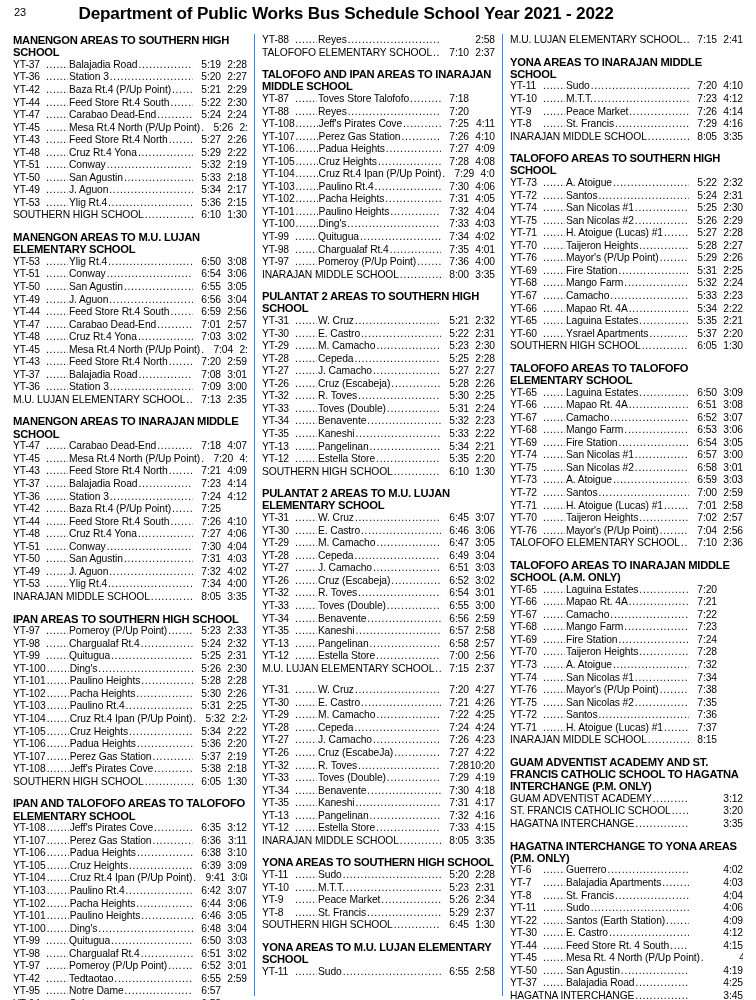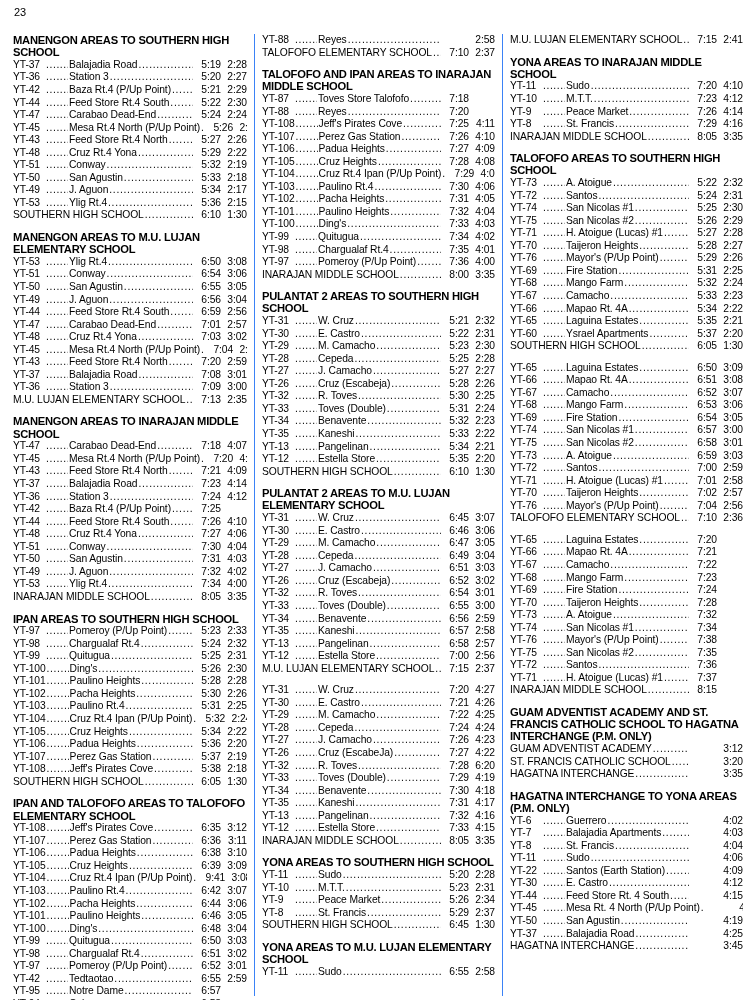--- a/index.html
+++ b/index.html
@@ -43,20 +43,21 @@
     font-weight: bold;
     letter-spacing: -0.2px;
     font-family: "Liberation Sans", sans-serif;
   }
   .columns {
     display: flex;
     width: 756px;
     height: 962px;
     padding: 0 6px 0 6px;
     box-sizing: border-box;
+    justify-content: center;
   }
   .col {
     width: 33.333%;
     box-sizing: border-box;
     padding: 0 7px;
     position: relative;
   }
   .col + .col {
     border-left: 1px solid #3b82f6;
   }
@@ -128,20 +129,21 @@
   .row.school .t2 {
     width: 26px;
   }
 </style>
 </head>
 <body>
 
 <div class="page">
   <div class="masthead">
     <div class="page-number">23</div>
+    <div class="doc-title">Department of Public Works Bus Schedule School Year 2021 - 2022</div>
   </div>
   <div class="columns" id="columns-root">
       <div class="col">
         <div class="section">
           <div class="section-title">MANENGON AREAS TO SOUTHERN HIGH SCHOOL</div>
           <div class="rows">
             <div class="row">
               <span class="code">YT-37</span>
               <span class="dots1">..........................................................................................</span>
               <span class="place">Balajadia Road</span>
@@ -1089,21 +1091,21 @@
               <span class="leader">..........................................................................................</span>
               <span class="t1">7:27</span>
               <span class="t2">4:22</span>
             </div>
             <div class="row">
               <span class="code">YT-32</span>
               <span class="dots1">..........................................................................................</span>
               <span class="place">R. Toves</span>
               <span class="leader">..........................................................................................</span>
               <span class="t1">7:28</span>
-              <span class="t2">6:20</span>
+              <span class="t2">10:20</span>
             </div>
             <div class="row">
               <span class="code">YT-33</span>
               <span class="dots1">..........................................................................................</span>
               <span class="place">Toves (Double)</span>
               <span class="leader">..........................................................................................</span>
               <span class="t1">7:29</span>
               <span class="t2">4:19</span>
             </div>
             <div class="row">
@@ -1366,20 +1368,21 @@
             </div>
             <div class="row school">
               <span class="code-full">SOUTHERN HIGH SCHOOL</span>
               <span class="leader">..........................................................................................</span>
               <span class="t1">6:05</span>
               <span class="t2">1:30</span>
             </div>
           </div>
         </div>
         <div class="section">
+          <div class="section-title">TALOFOFO AREAS TO TALOFOFO ELEMENTARY SCHOOL</div>
           <div class="rows">
             <div class="row">
               <span class="code">YT-65</span>
               <span class="dots1">..........................................................................................</span>
               <span class="place">Laguina Estates</span>
               <span class="leader">..........................................................................................</span>
               <span class="t1">6:50</span>
               <span class="t2">3:09</span>
             </div>
             <div class="row">
@@ -1472,20 +1475,21 @@
             </div>
             <div class="row school">
               <span class="code-full">TALOFOFO ELEMENTARY SCHOOL</span>
               <span class="leader">..........................................................................................</span>
               <span class="t1">7:10</span>
               <span class="t2">2:36</span>
             </div>
           </div>
         </div>
         <div class="section">
+          <div class="section-title">TALOFOFO AREAS TO INARAJAN MIDDLE SCHOOL (A.M. ONLY)</div>
           <div class="rows">
             <div class="row">
               <span class="code">YT-65</span>
               <span class="dots1">..........................................................................................</span>
               <span class="place">Laguina Estates</span>
               <span class="leader">..........................................................................................</span>
               <span class="t1">7:20</span>
               <span class="t2"></span>
             </div>
             <div class="row">

